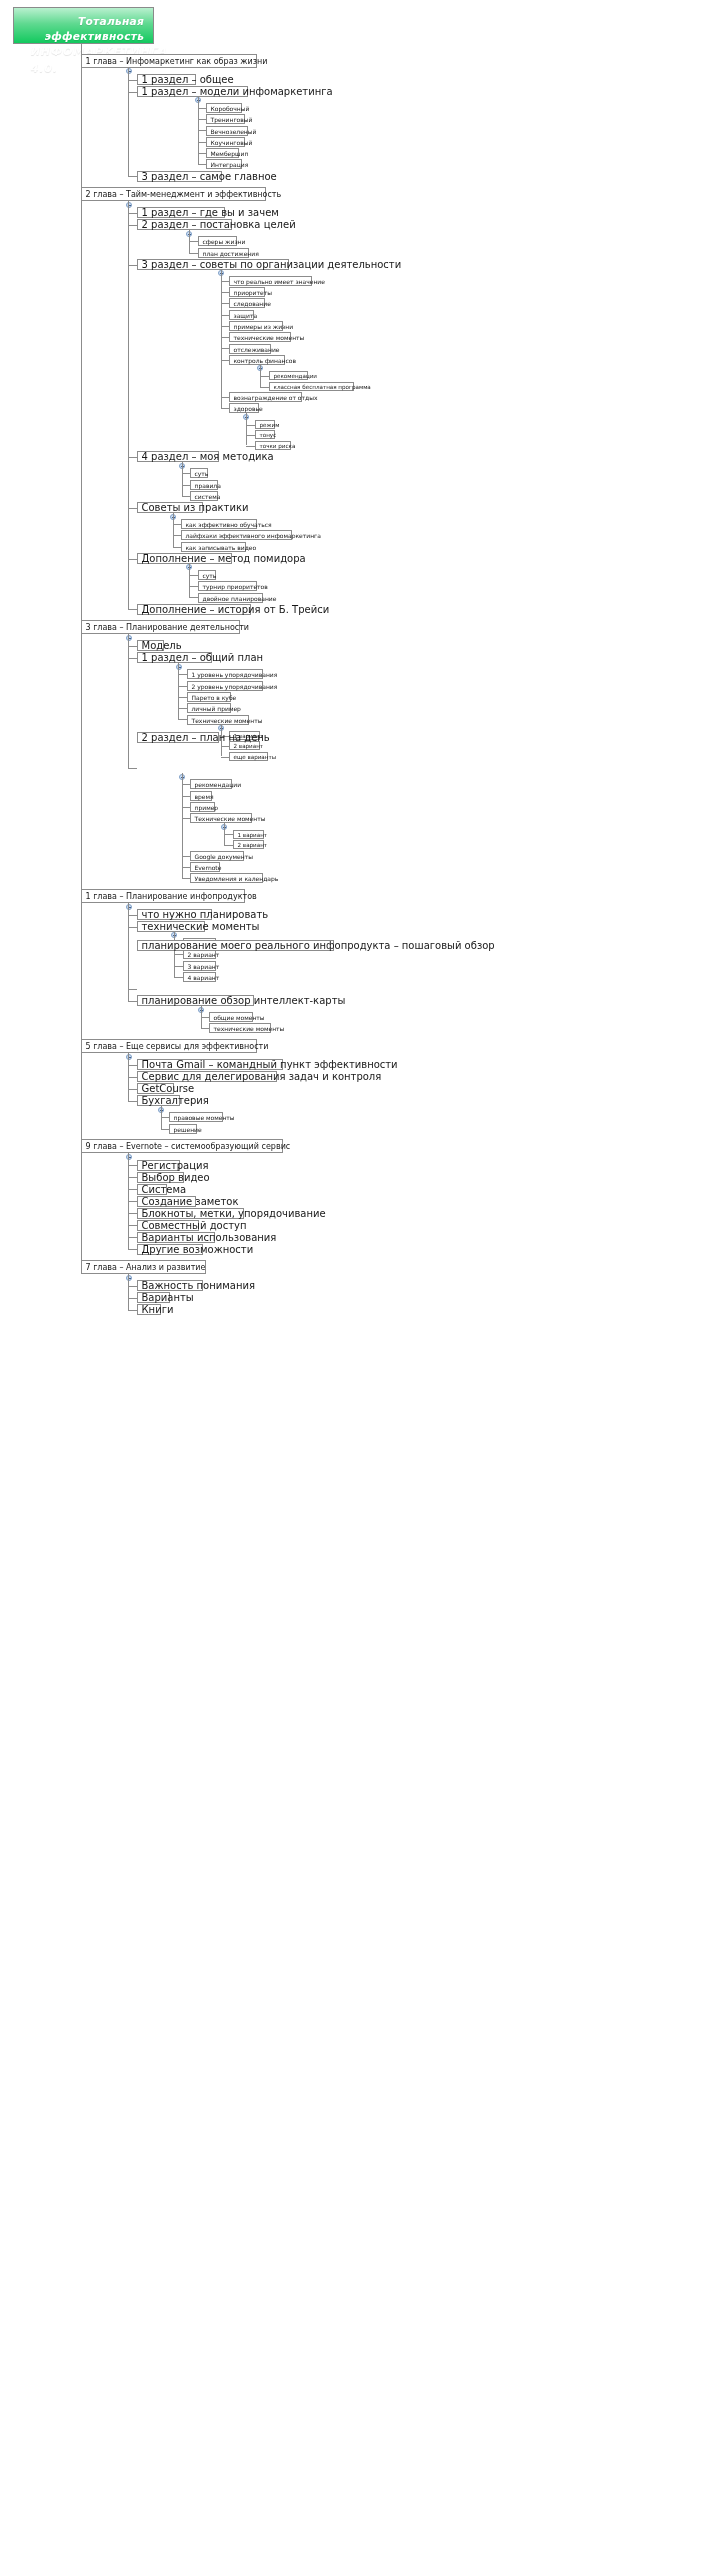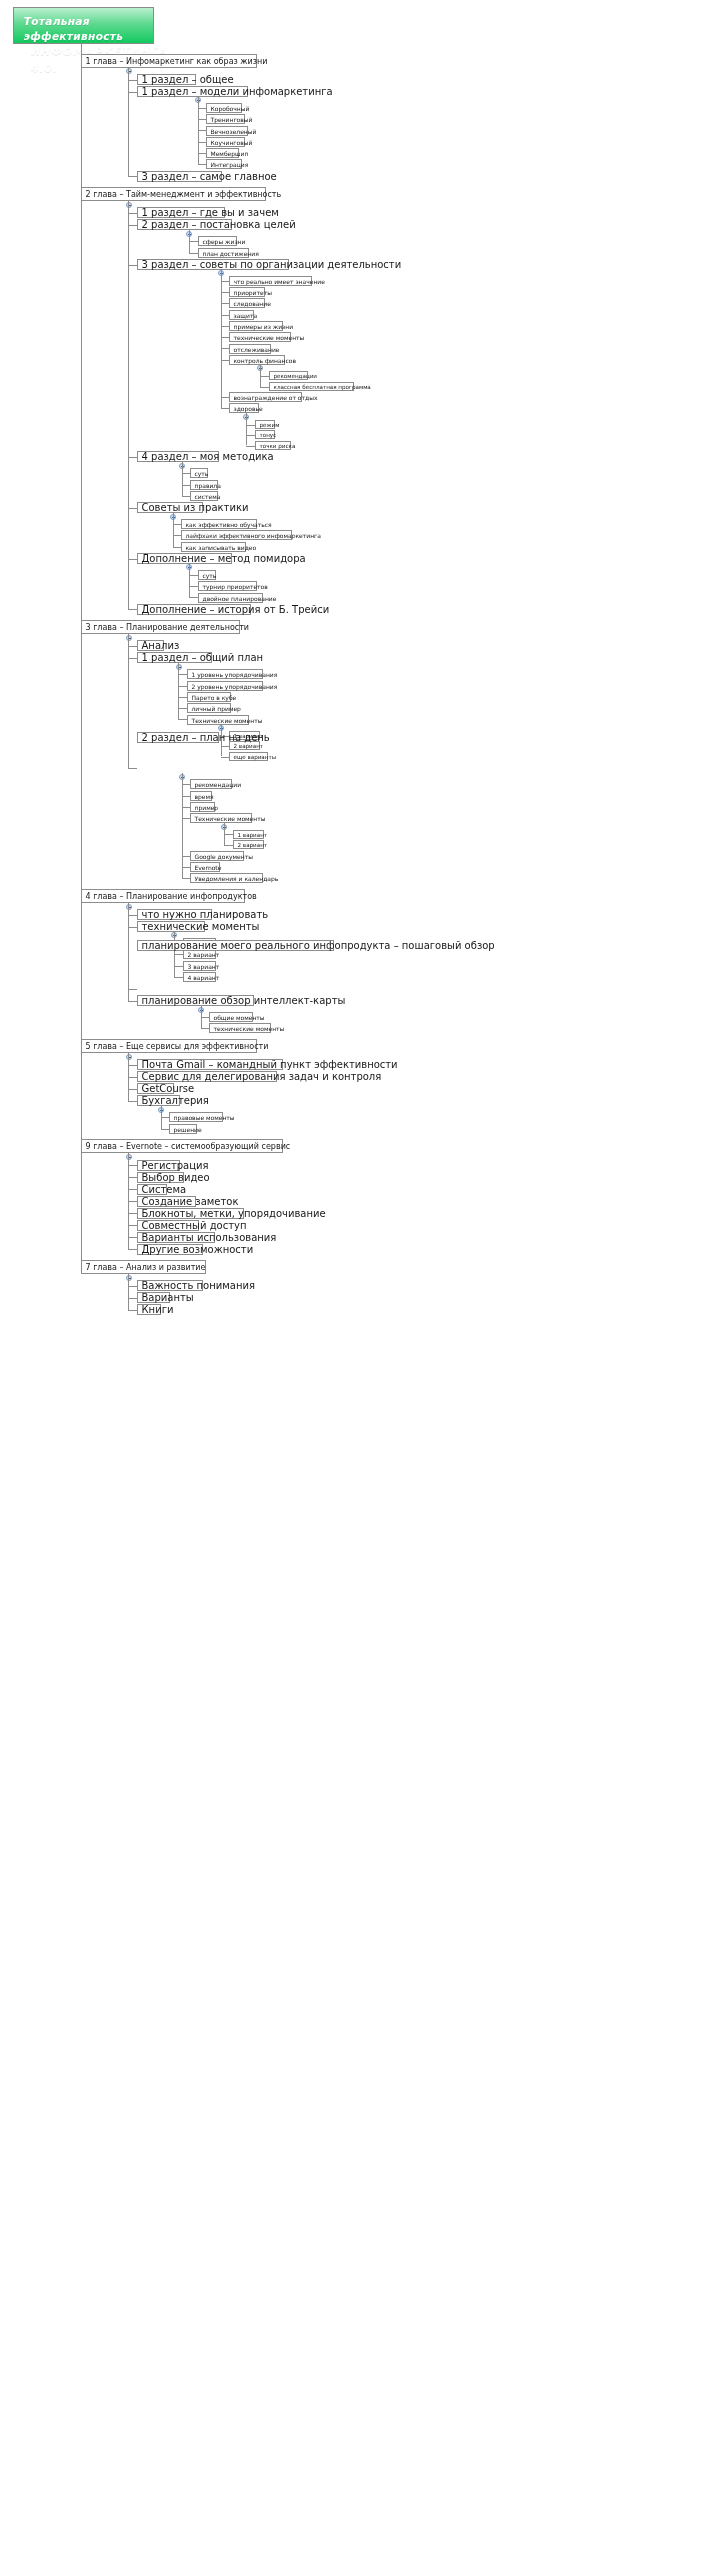--- a/index.html
+++ b/index.html
@@ -16,21 +16,21 @@
     background:linear-gradient(180deg,#b9f0cf 0%,#5fd990 45%,#12c95e 100%);
     color:#ffffff;
     box-sizing:border-box;
     padding:5.6px 8.5px 7px 10px;
     font-style:italic;
     font-weight:bold;
     letter-spacing:0.3px;
     line-height:1.45;
     text-shadow:0 0.7px 0.7px rgba(0,0,0,.10);
   }
-  .root-line1{font-size:10.6px;display:block;}
+  .root-line1{font-size:10.6px;display:block;text-align:right;}
   .root-line2{font-size:11.3px;display:block;padding-left:7px;letter-spacing:0.7px;}
 
   
   .node{
     position:absolute;
     box-sizing:border-box;
     background:#ffffff;
     border:0.7px solid #8c8c8c;
     color:#171717;
     white-space:nowrap;
@@ -263,21 +263,21 @@
         <span>Дополнение – история от Б. Трейси</span>
       </div>
       <div class="hline" style="left: 128px; top: 609px; width: 8.5px;"></div>
       <div class="vline" style="left: 128px; top: 201px; height: 408px;"></div>
       <div class="node d1" style="left: 81px; top: 620px; width: 159px; height: 14px;">
         <span>3 глава – Планирование деятельности</span>
       </div>
       <div class="hline" style="left: 81px; top: 627px; width: 0px;"></div>
       <div class="toggle" style="left: 126px; top: 635px;"></div>
       <div class="node d2" style="left: 137px; top: 640px; width: 27px; height: 10.6px;">
-        <span>Анализ</span>
+        <span>Модель</span>
       </div>
       <div class="hline" style="left: 128px; top: 646px; width: 8.5px;"></div>
       <div class="node d2" style="left: 137px; top: 652px; width: 75px; height: 10.6px;">
         <span>1 раздел – общий план</span>
       </div>
       <div class="hline" style="left: 128px; top: 658px; width: 8.5px;"></div>
       <div class="toggle" style="left: 176px; top: 664px;"></div>
       <div class="node d3" style="left: 187px; top: 669px; width: 76px; height: 10px;">
         <span>1 уровень упорядочивания</span>
       </div>
@@ -352,21 +352,21 @@
         <span>Evernote</span>
       </div>
       <div class="hline" style="left: 182px; top: 867px; width: 8.5px;"></div>
       <div class="node d3" style="left: 190px; top: 873px; width: 73px; height: 10px;">
         <span>Уведомления и календарь</span>
       </div>
       <div class="hline" style="left: 182px; top: 878px; width: 8.5px;"></div>
       <div class="vline" style="left: 182px; top: 773px; height: 105px;"></div>
       <div class="vline" style="left: 128px; top: 634px; height: 134px;"></div>
       <div class="node d1" style="left: 81px; top: 889px; width: 164px; height: 14px;">
-        <span>4 глава – Планирование инфопродуктов</span>
+        <span>1 глава – Планирование инфопродуктов</span>
       </div>
       <div class="hline" style="left: 81px; top: 896px; width: 0px;"></div>
       <div class="toggle" style="left: 126px; top: 904px;"></div>
       <div class="node d2" style="left: 137px; top: 909px; width: 75px; height: 10.6px;">
         <span>что нужно планировать</span>
       </div>
       <div class="hline" style="left: 128px; top: 915px; width: 8.5px;"></div>
       <div class="node d2" style="left: 137px; top: 921px; width: 68px; height: 10.6px;">
         <span>технические моменты</span>
       </div>

